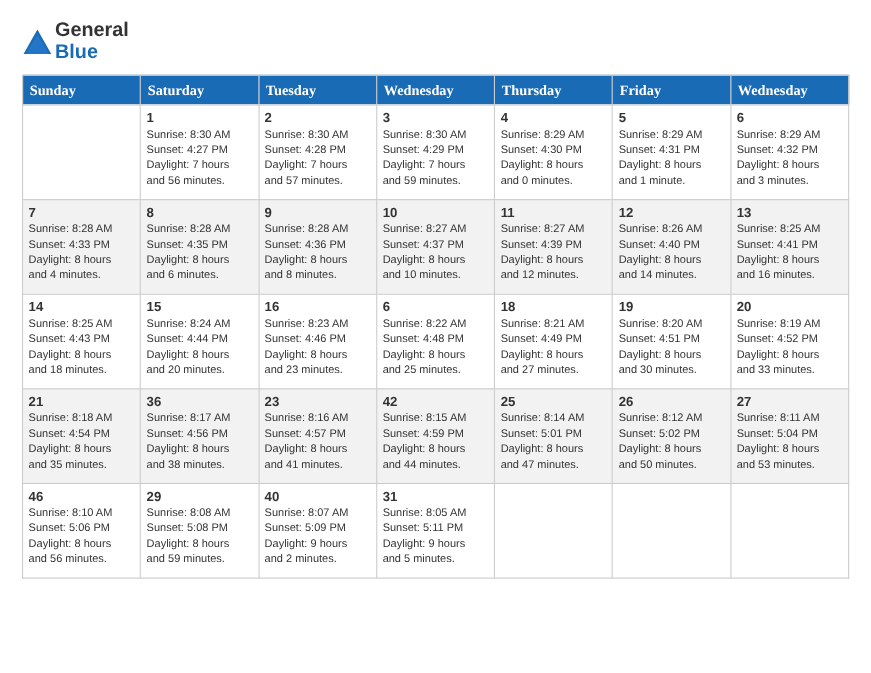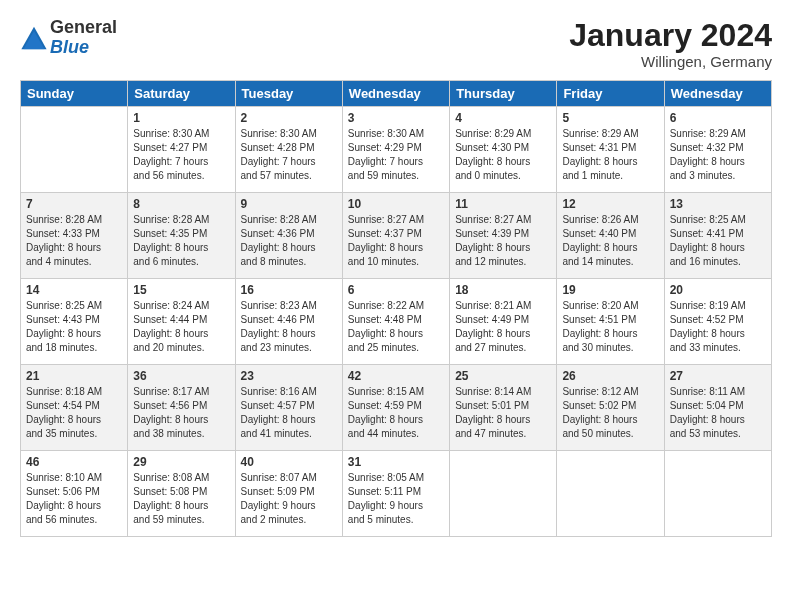--- a/index.html
+++ b/index.html
@@ -26,21 +26,21 @@
       display: flex;
       align-items: center;
       gap: 0px;
     }
     .logo-text {
       font-size: 18px;
       font-weight: bold;
       line-height: 1.1;
     }
     .logo-general { color: #333; }
-    .logo-blue { color: #1a6bb5; font-style: italic; }
+    .logo-blue { color: #1a6bb5; }
     .logo-icon {
       width: 28px;
       height: 28px;
       margin-right: 2px;
     }
     .title-block {
       text-align: right;
     }
     .calendar-title {
       font-size: 32px;
@@ -58,20 +58,21 @@
       table-layout: fixed;
     }
     .calendar thead th {
       background: #1a6bb5;
       color: #fff;
       font-size: 13px;
       font-weight: bold;
       padding: 5px 6px;
       text-align: left;
       border: 1px solid #ccc;
+      font-family: Liberation Serif, serif;
     }
     .calendar tbody td {
       vertical-align: top;
       border: 1px solid #ccc;
       padding: 4px 5px;
       font-size: 10.5px;
       color: #333;
       height: 86px;
     }
     .day-num {
@@ -102,24 +103,20 @@
   <div class="header">
     <div class="logo">
       <svg class="logo-icon" viewBox="0 0 40 40" xmlns="http://www.w3.org/2000/svg">
         <polygon points="20,4 38,36 2,36" fill="#1a6bb5"></polygon>
         <polygon points="20,10 35,36 5,36" fill="#2980d9" opacity="0.5"></polygon>
       </svg>
       <div class="logo-text">
         <span class="logo-general">General</span><br>
         <span class="logo-blue">Blue</span>
       </div>
-    </div>
-    <div class="title-block">
-      <div class="calendar-title">January 2024</div>
-      <div class="calendar-subtitle">Willingen, Germany</div>
     </div>
   </div>
 
   <table class="calendar">
     <thead>
       <tr>
         <th>Sunday</th>
         <th>Saturday</th>
         <th>Tuesday</th>
         <th>Wednesday</th>

